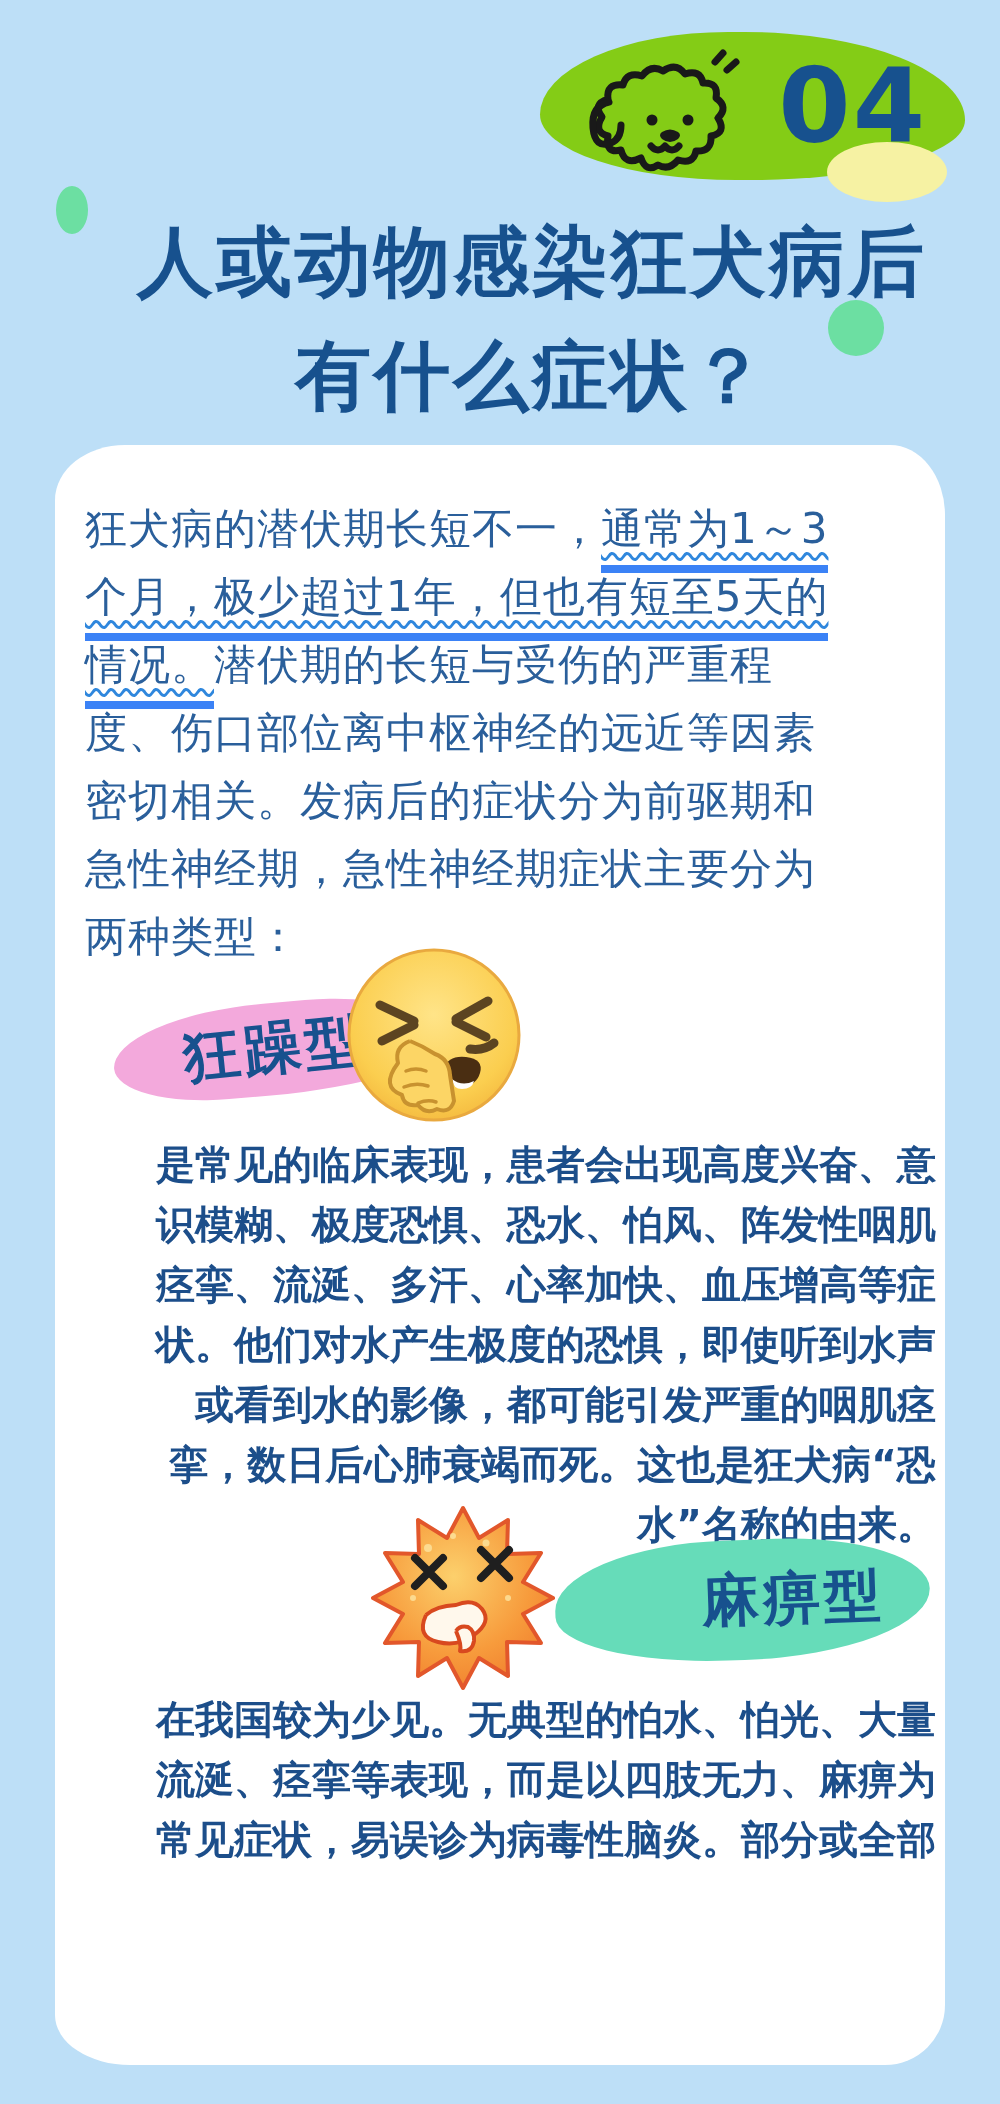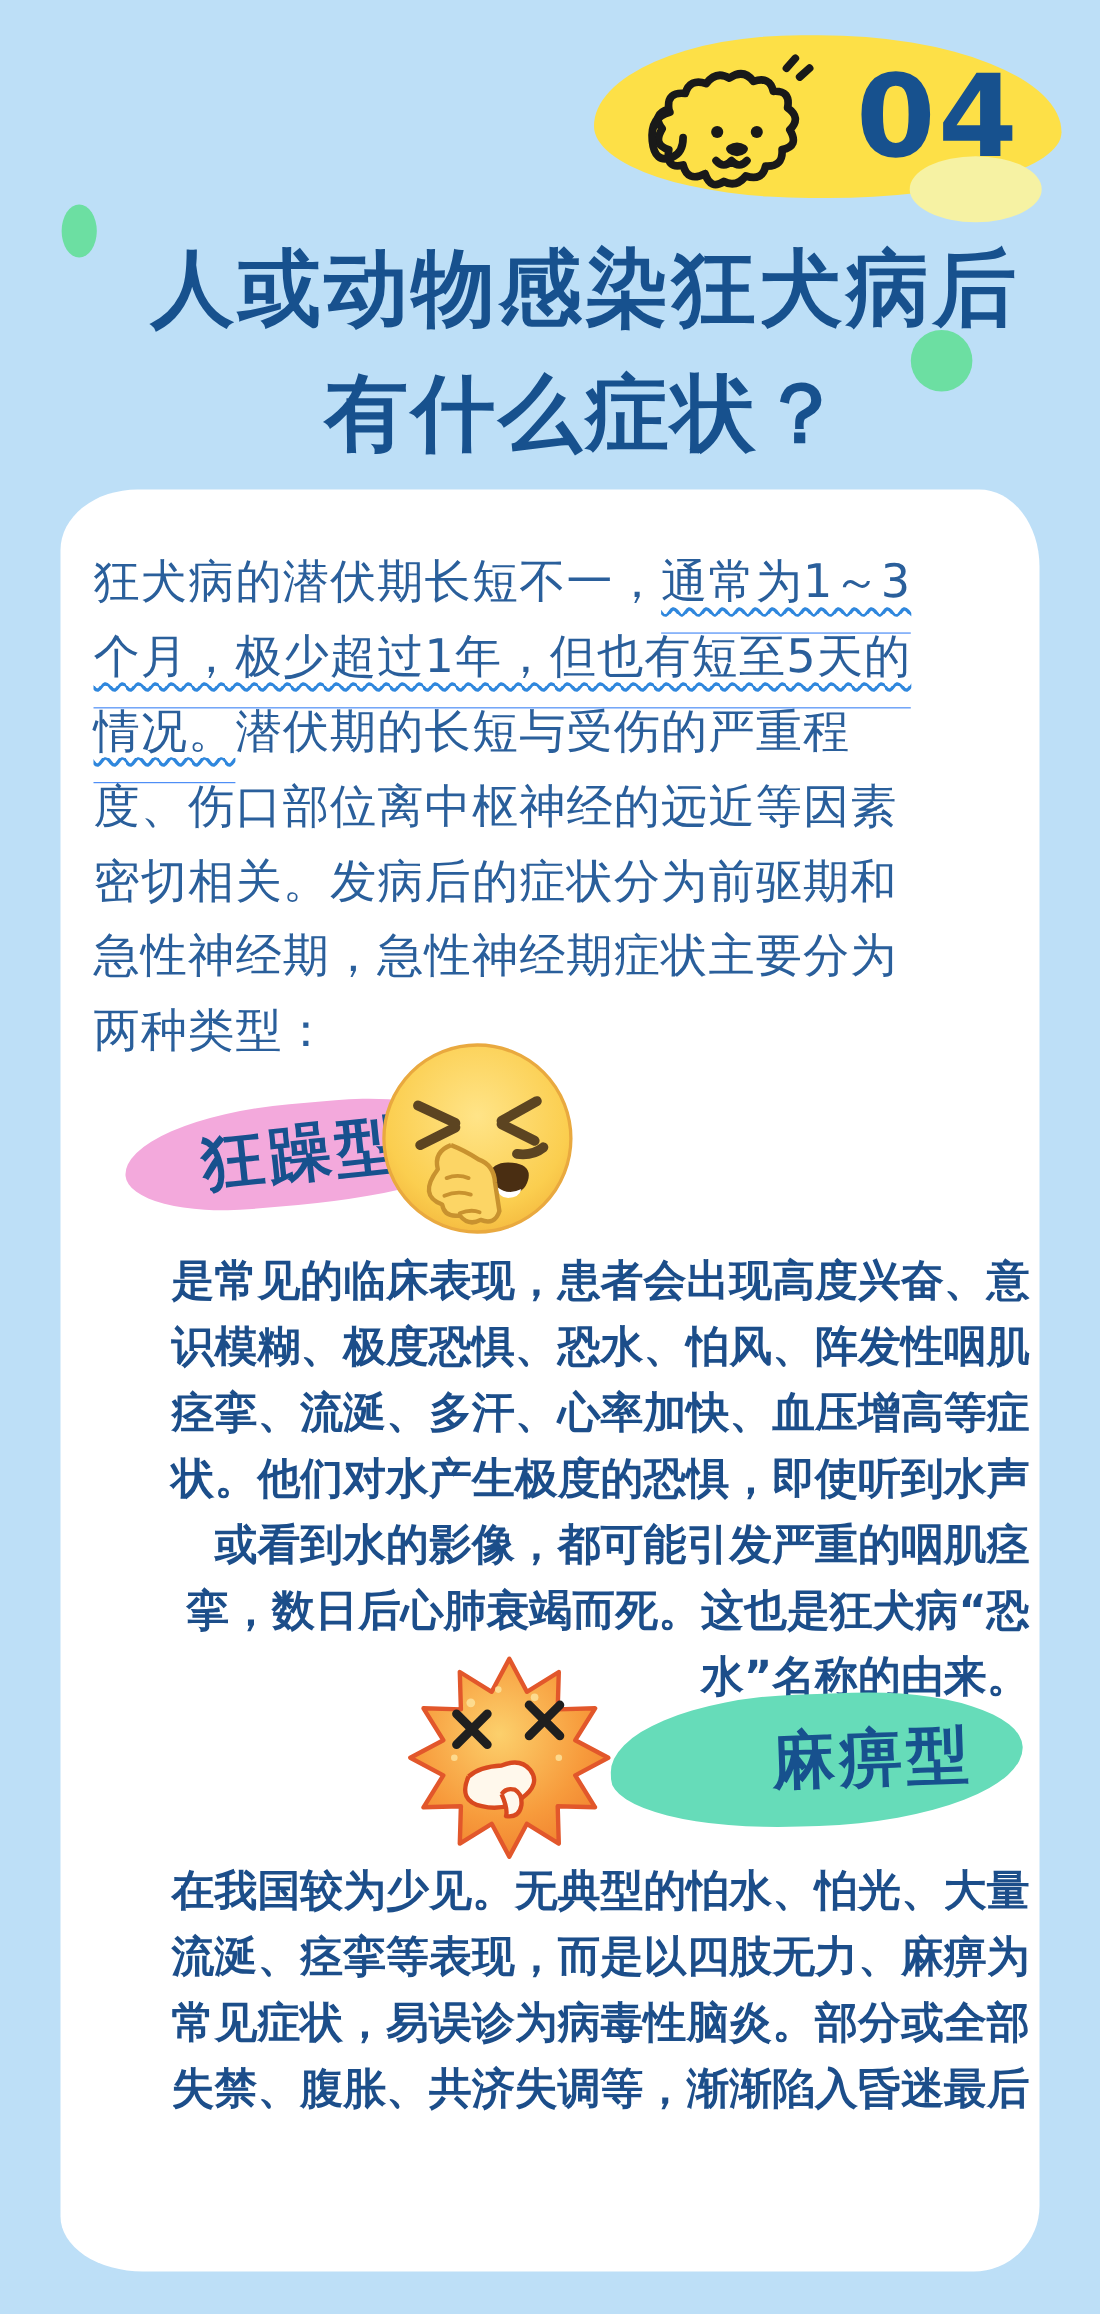--- a/index.html
+++ b/index.html
@@ -1,21 +1,21 @@
 <!DOCTYPE html>
 <html><head>
 <meta charset="utf-8">
 <style>
   html,body{margin:0;padding:0;}
   body{font-family:"DejaVu Sans",sans-serif;}
   #page{position:relative;width:1000px;height:2104px;background:#BDDFF7;overflow:hidden;}
 
   
   .yellow-blob{position:absolute;left:540px;top:32px;width:425px;height:148px;
-    background:#fde047;border-radius:46% 54% 52% 48% / 58% 62% 42% 46%;}
+    background:#84cc16;border-radius:46% 54% 52% 48% / 58% 62% 42% 46%;}
   .yellow-blob::after{content:"";position:absolute;right:18px;bottom:-22px;width:120px;height:60px;
     background:#F6F2A3;border-radius:50%;}
   .dog{position:absolute;left:35px;top:8px;}
   .badge-num{position:absolute;right:38px;top:6px;font-size:104px;font-weight:900;
     color:#17518E;letter-spacing:2px;line-height:136px;}
 
   .title{position:absolute;left:0;width:1000px;text-align:center;color:#17518E;
     font-weight:900;font-size:76px;letter-spacing:3px;line-height:80px;padding-left:32px;}
   .title-1{top:222px;}
   .title-2{top:336px;}
@@ -24,21 +24,21 @@
   .deco-1{left:56px;top:186px;width:32px;height:48px;}
   .deco-2{left:828px;top:300px;width:56px;height:56px;}
 
   
   .card{position:absolute;left:55px;top:445px;width:890px;height:1620px;background:#FFFFFF;
     border-radius:70px 55px 60px 75px / 55px 70px 60px 50px;}
 
   .p-intro{position:absolute;left:30px;top:50px;width:840px;color:#2A5F9B;
     font-size:42px;line-height:68px;letter-spacing:1px;white-space:nowrap;}
   .sq{color:#2A5F9B;text-decoration:underline wavy #2F87DD 3px;text-underline-offset:9px;
-    text-decoration-skip-ink:none;border-bottom:1px solid #3b82f6;padding-bottom:22px;}
+    text-decoration-skip-ink:none;border-bottom:8px solid #3b82f6;padding-bottom:12px;}
 
   .type-row1{position:absolute;left:0;top:500px;width:890px;height:190px;}
   .pink-blob{position:absolute;left:58px;top:58px;width:322px;height:92px;background:#F3A9DC;
     border-radius:55% 45% 60% 40% / 65% 55% 45% 50%;transform:rotate(-5deg);
     display:flex;align-items:center;justify-content:center;}
   .pink-blob .type-label{font-size:57px;font-weight:900;color:#17518E;letter-spacing:4px;
     transform:rotate(-1deg);}
   .emoji{position:absolute;left:289px;top:0px;}
 
   .p-bold{position:absolute;left:25px;width:856px;color:#1C4E8A;font-size:39px;
@@ -172,17 +172,16 @@
           <path d="M58,112 q-10,22 12,27 q20,5 36,-7 q18,-13 8,-26 q-9,-11 -26,-4 q-20,1 -30,10" fill="#FFF8EC" stroke="#D8491F" stroke-width="4" stroke-linejoin="round"></path>
           <path d="M88,128 q6,14 4,20 q12,2 14,-10 q1,-10 -6,-14 q-8,-2 -12,4" fill="#FFF8EC" stroke="#D8491F" stroke-width="4" stroke-linejoin="round"></path>
         </svg>
       </span>
     </div>
 
     <div class="p-bold p-bold-2">
       <div>在我国较为少见。无典型的怕水、怕光、大量</div>
       <div>流涎、痉挛等表现，而是以四肢无力、麻痹为</div>
       <div>常见症状，易误诊为病毒性脑炎。部分或全部</div>
-      <div>失禁、腹胀、共济失调等，渐渐陷入昏迷最后</div>
     </div>
 
   </div>
 </div>
 
 </body></html>

